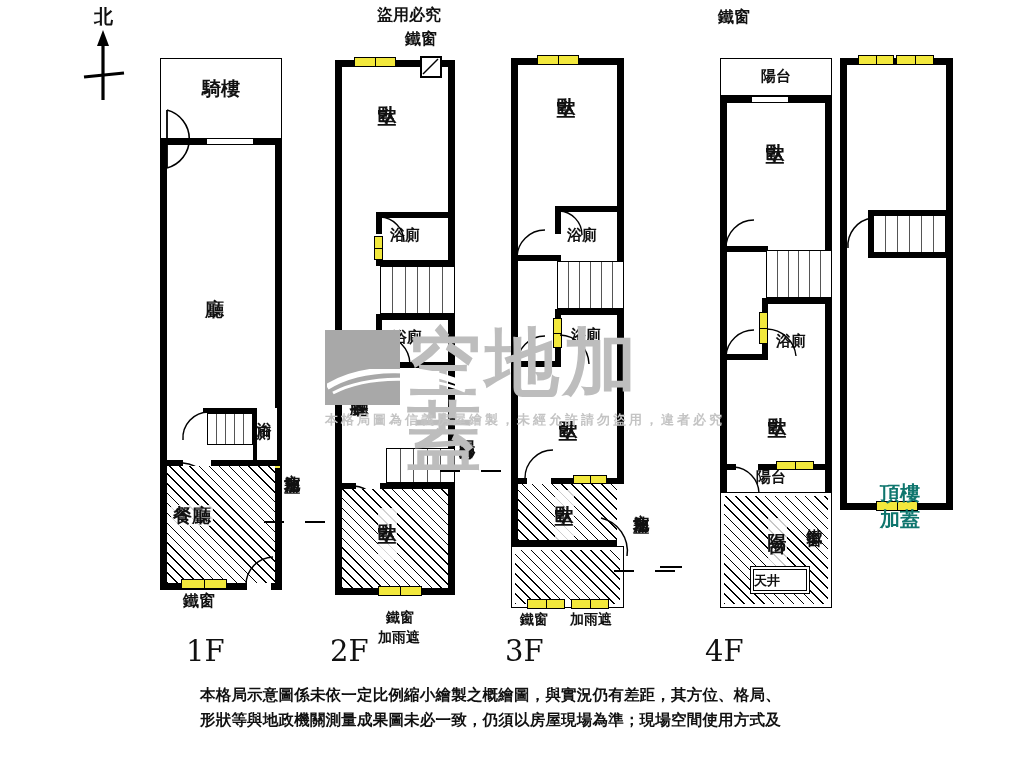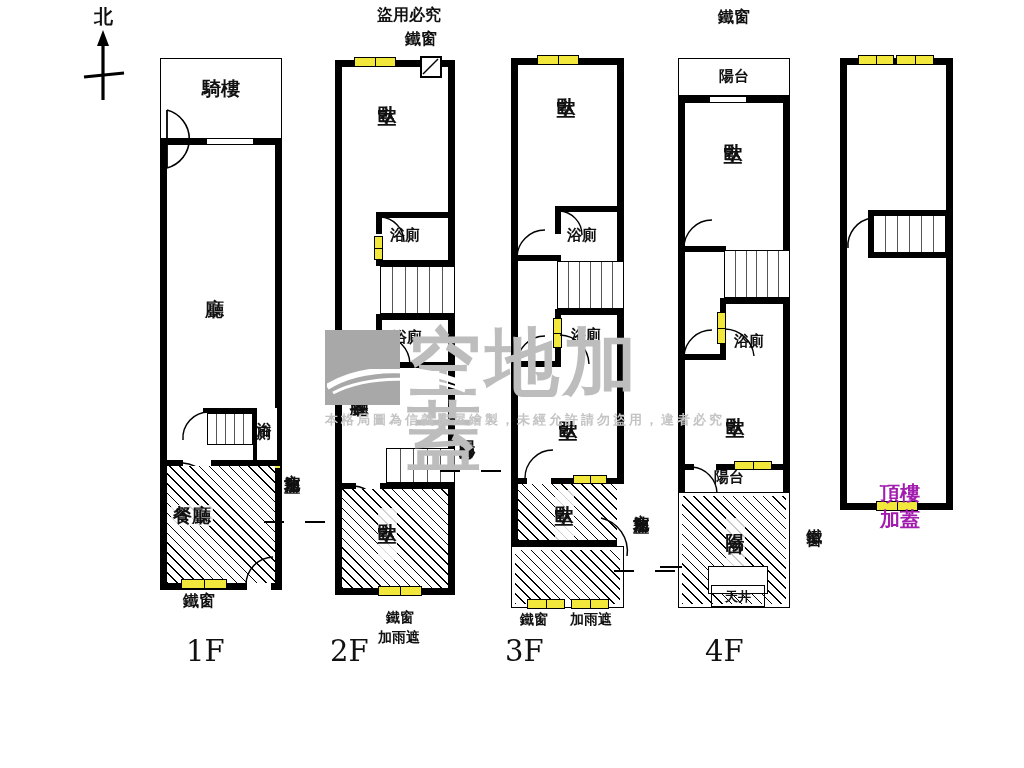--- a/index.html
+++ b/index.html
@@ -12,21 +12,21 @@
   }
   #root {
     position: relative;
     width: 1024px;
     height: 768px;
     background: #ffffff;
   }
   .abs { position: absolute; }
 
   
-  .cjk  { font-family: "DejaVu Sans", "Liberation Sans", sans-serif; color:#a21caf; }
+  .cjk  { font-family: "DejaVu Sans", "Liberation Sans", sans-serif; color:#0f766e; }
   .vert {
     writing-mode: vertical-rl;
     text-orientation: upright;
     letter-spacing: 1px;
     line-height: 1.02;
   }
   .ctr { display:flex; align-items:center; justify-content:center; text-align:center; }
 
   
   .compass-label { font-size: 19px; font-weight: 700; color:#111; }
@@ -354,21 +354,21 @@
       </div>
   </div>
 
   <div class="abs cjk callout-sm" style="left:520px; top:612px;">鐵窗</div>
   <div class="abs cjk callout-sm" style="left:570px; top:612px;">加雨遮</div>
   <div class="abs cjk callout vert" style="left:633px; top:502px; height:120px;">空地加蓋</div>
   <div class="abs callout-lead" style="left:614px; top:570px; width:20px;"></div>
   <div class="abs callout-lead" style="left:655px; top:570px; width:20px;"></div>
   <div class="abs floor-cap" style="left:505px; top:634px;">3F</div>
 
-  <div class="abs" style="left:672px; top:50px; width:125px; height:560px;">
+  <div class="abs" style="left:714px; top:50px; width:125px; height:560px;">
 
     <div class="abs" style="left:6px; top:8px; width:112px; height:38px; border:1.5px solid #000; background:#fff;"></div>
     <div class="abs ctr cjk rname-sm" style="left:6px; top:16px; width:112px; height:20px;">陽台</div>
 
     <div class="abs wall" style="left:6px;   top:46px; width:7px;  height:420px;"></div>
     <div class="abs wall" style="left:111px; top:46px; width:7px;  height:420px;"></div>
     <div class="abs wall" style="left:6px;   top:46px; width:112px; height:7px;"></div>
     <div class="abs" style="left:38px; top:46px; width:36px; height:7px; background:#fff;
                             border-top:1.2px solid #000; border-bottom:1.2px solid #000;"></div>
 
@@ -415,21 +415,21 @@
         <div class="seg"></div>
       </div>
     <div class="abs cjk rname-sm" style="left:42px; top:420px;">陽台</div>
 
     <div class="abs" style="left:6px; top:442px; width:112px; height:116px; border:1.5px solid #000; background:#fff;"></div>
     <div class="abs hatch" style="left:10px; top:446px; width:104px; height:108px;"></div>
     <div class="abs cjk rname vert" style="left:54px; top:468px; height:48px; background:rgba(255,255,255,0.78);">陽台</div>
 
     <div class="abs" style="left:36px; top:516px; width:60px; height:28px;
                             border:1.5px solid #000; background:#fff; padding:2px;">
-      <div style="width:100%;height:100%;border:1.5px solid #000;display:flex;align-items:center;justify-content:center;margin-top:16px;">
+      <div style="width:100%;height:100%;border:1.5px solid #000;display:flex;align-items:center;">
         <span class="cjk rname-xs">天井</span>
       </div>
     </div>
   </div>
 
   <div class="abs cjk callout" style="left:718px; top:8px;">鐵窗</div>
   <div class="abs cjk callout vert" style="left:806px; top:515px; height:62px;">鐵窗</div>
   <div class="abs callout-lead" style="left:660px; top:566px; width:22px;"></div>
   <div class="abs floor-cap" style="left:705px; top:634px;">4F</div>
 
@@ -481,15 +481,17 @@
     </div>
     <div class="wm-text">空地加蓋</div>
     <svg class="wm-swoosh" viewBox="0 0 140 26">
       <path d="M0 18 C35 -4 95 -4 138 16" stroke="#ffffff" stroke-width="6" fill="none"></path>
       <path d="M6 24 C40 6 100 6 138 22" stroke="#ffffff" stroke-width="3" fill="none"></path>
     </svg>
     <div class="wm-sub">本格局圖為信義房屋繪製，未經允許請勿盜用，違者必究</div>
   </div>
 
   <div class="abs" style="left:200px; top:683px; width:700px;">
+    <div class="cjk disclaimer">本格局示意圖係未依一定比例縮小繪製之概繪圖，與實況仍有差距，其方位、格局、</div>
+    <div class="cjk disclaimer">形狀等與地政機關測量成果圖未必一致，仍須以房屋現場為準；現場空間使用方式及</div>
   </div>
 
 </div>
 
 </body></html>

